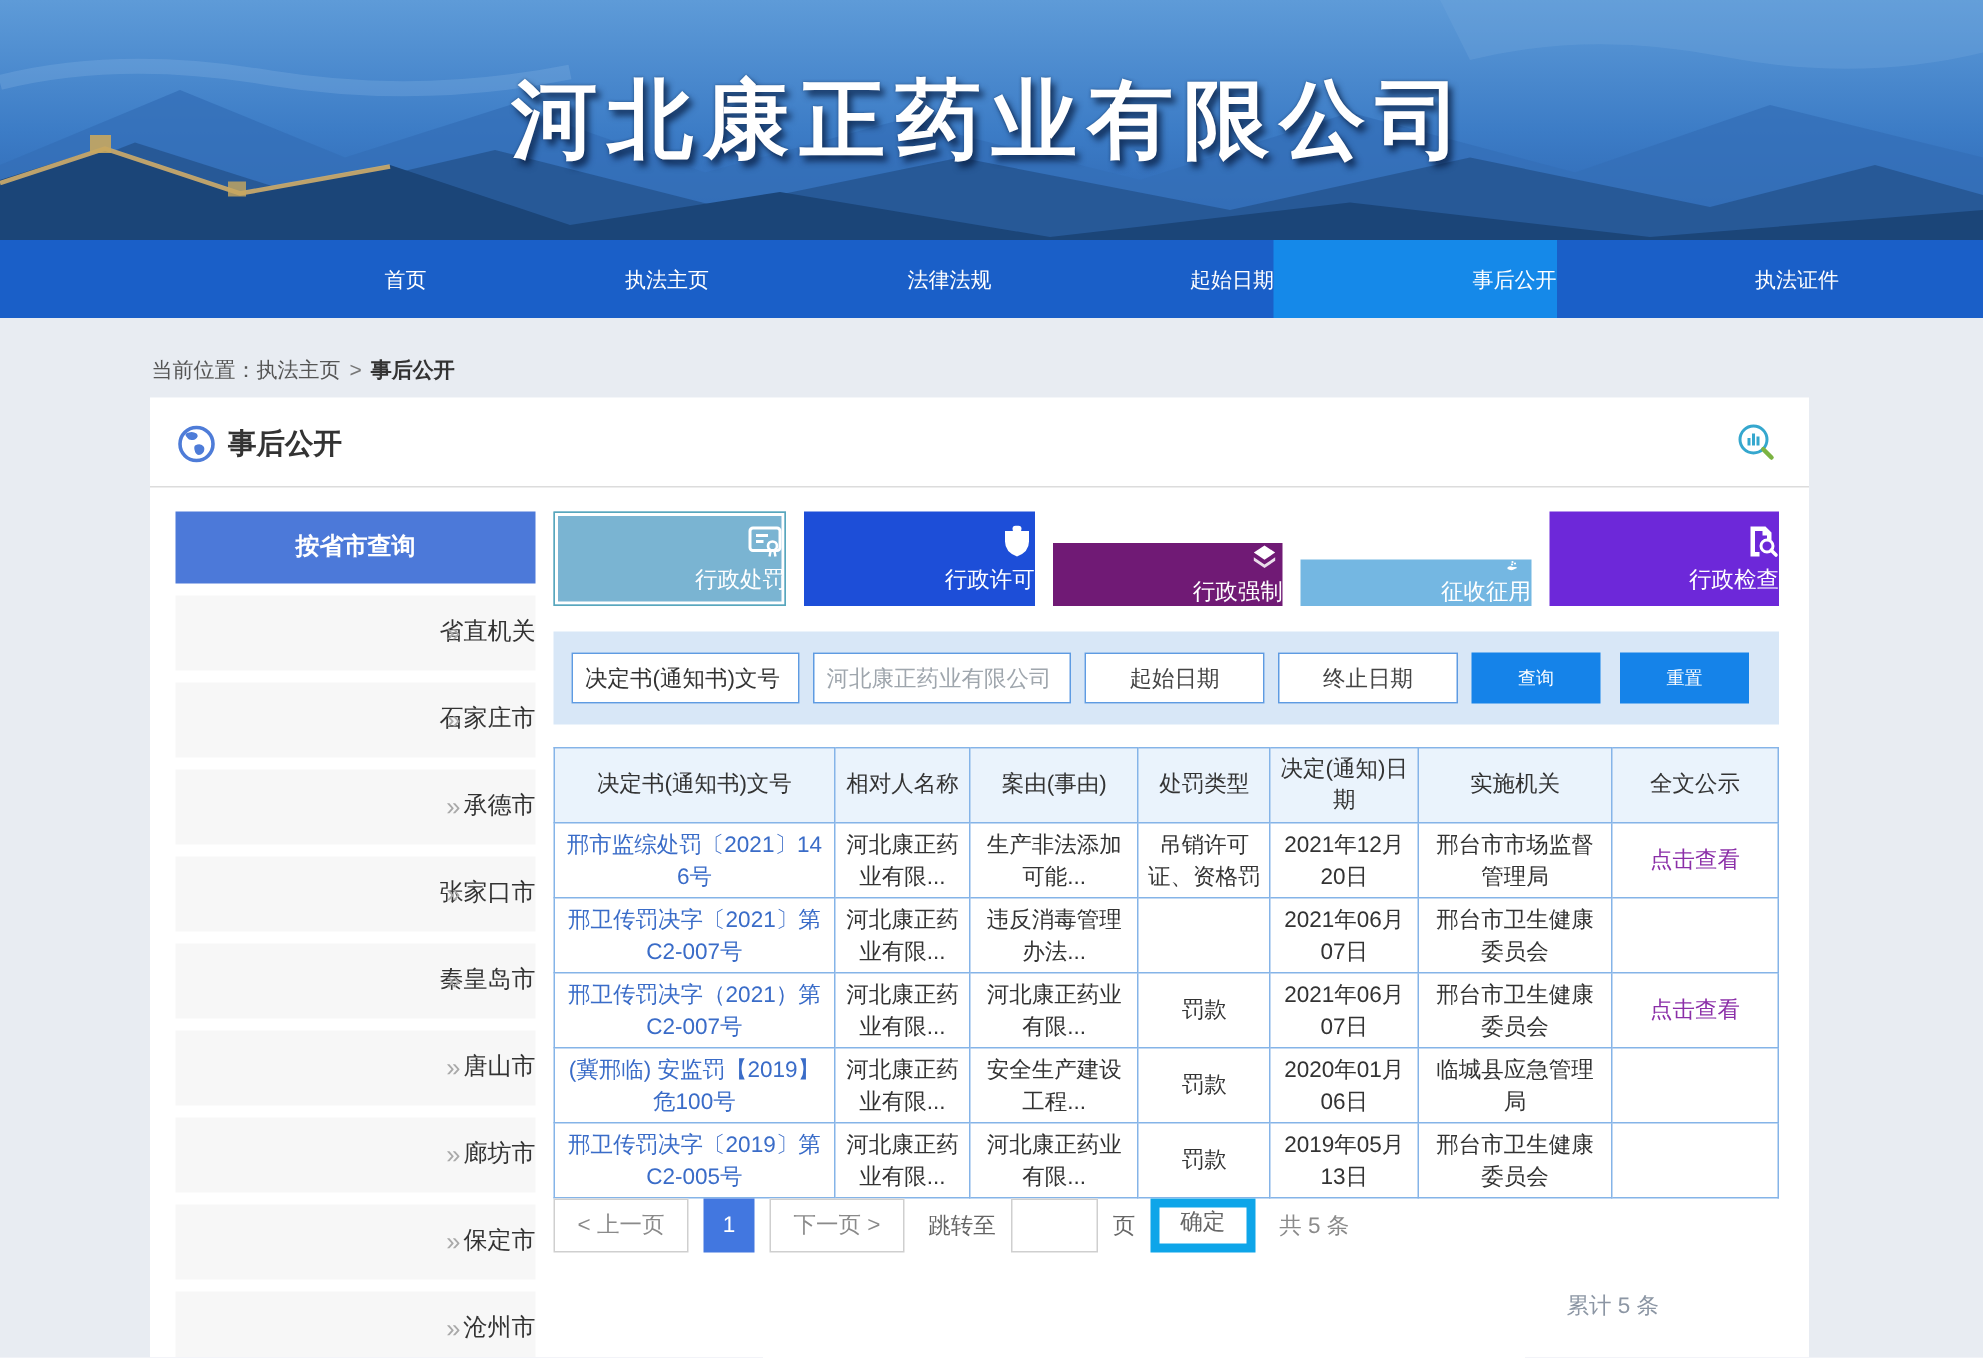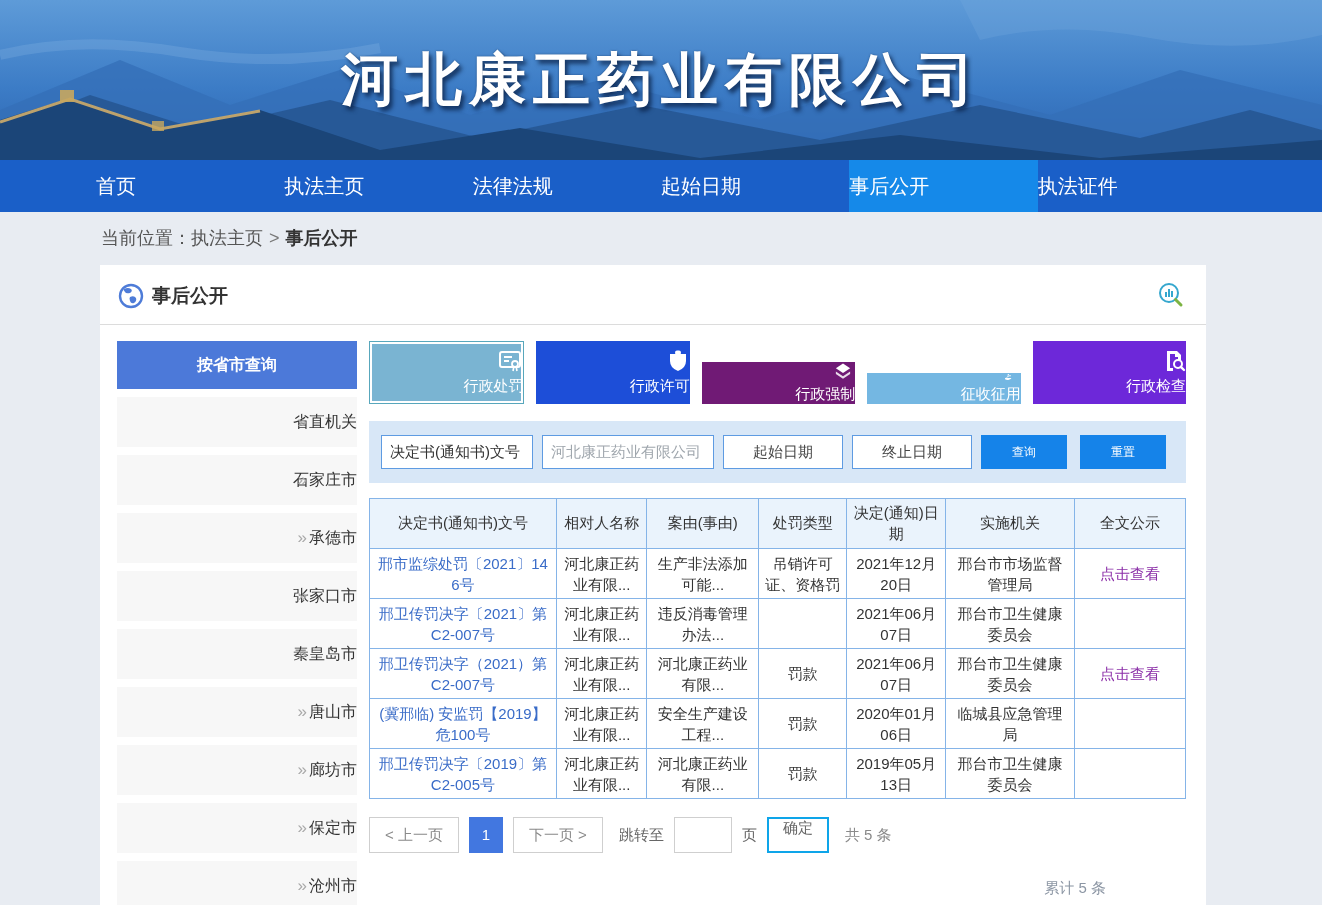--- a/index.html
+++ b/index.html
@@ -10,25 +10,25 @@
   .banner { position:relative; width:1322px; height:160px; overflow:hidden; }
   .banner svg.bg { position:absolute; inset:0; display:block; }
   .banner-title { position:absolute; width:100%; top:42px; text-align:center;
     font-family:"DejaVu Serif","Liberation Serif",serif; font-weight:bold;
     font-size:57px; letter-spacing:7px; color:#fff;
     text-shadow:3px 4px 4px rgba(8,30,66,.75), 0 0 2px rgba(8,30,66,.5); }
 
   
   .nav { width:1322px; height:52px; background:#1A5FC8; }
   .nav-inner { margin:0 96px; height:52px; display:flex; }
-  .nav-item { flex:1; text-align:left; line-height:52px; color:#fff; font-size:20px; cursor:pointer; }
+  .nav-item { flex:1; text-align:right; line-height:52px; color:#fff; font-size:14px; cursor:pointer; }
   .nav-item.active { background:#1589E9; }
 
   
-  .breadcrumb { height:64px; padding:14px 0 0 101px; font-size:18px; color:#555; }
+  .breadcrumb { height:64px; padding:26px 0 0 101px; font-size:14px; color:#555; }
   .breadcrumb a { color:#555; text-decoration:none; }
   .breadcrumb .sep { margin:0 6px; color:#777; }
   .breadcrumb .current { color:#333; font-weight:bold; }
 
   
   .panel { position:absolute; left:100px; top:265px; width:1106px; height:640px; background:#fff; overflow:hidden; }
   .panel-head { display:flex; align-items:center; padding:16px 20px 13px 18px; border-bottom:1px solid #DCDCDC; }
   .panel-title { font-size:19px; color:#333; font-weight:bold; margin-left:8px; }
   .head-spacer { flex:1; }
   .tool-icon { cursor:pointer; }
@@ -68,28 +68,28 @@
   .btn.reset { margin-left:4px; }
 
   table.records { margin-top:15px; width:100%; border-collapse:collapse; table-layout:fixed; }
   .records th { background:#EAF3FC; border:1px solid #85B4E8; height:50px; font-weight:normal;
     font-size:15px; color:#333; padding:2px 4px; line-height:1.35; }
   .records td { background:#fff; border:1px solid #85B4E8; height:50px; text-align:center;
     font-size:15px; color:#333; padding:3px 6px; line-height:1.4; word-break:break-all; }
   .records a.doc-link { color:#3A6CC8; text-decoration:none; cursor:pointer; }
   .records a.view-link { color:#8B2FA8; text-decoration:none; cursor:pointer; }
 
-  .pager { margin-top:18px; display:flex; align-items:center; gap:10px; font-size:15px; color:#666; }
+  .pager { display:flex; align-items:center; gap:10px; font-size:15px; color:#666; }
   .pg-btn { height:36px; line-height:34px; padding:0 15px; border:1px solid #CFCFCF; background:#fff;
     color:#8a8a8a; cursor:pointer; }
   .pg-cur { height:36px; width:34px; line-height:36px; text-align:center; background:#4277E0; color:#fff; }
   .pg-jump-label { margin-left:6px; color:#666; }
   .pg-input { width:58px; height:36px; border:1px solid #CFCFCF; background:#fff; outline:none;
     font-size:15px; padding:0 6px; }
-  .pg-confirm { height:36px; padding:0 14px; border:2px solid #0ea5e9; background:#fff; color:#666; cursor:pointer; }
+  .pg-confirm { height:36px; padding:0 14px; border:6px solid #0ea5e9; background:#fff; color:#666; cursor:pointer; }
   .pg-total { margin-left:6px; color:#8a8a8a; }
 
   .footer-total { margin-top:26px; text-align:right; padding-right:80px; font-size:15px; color:#8C96A4; }
 </style>
 </head>
 <body>
 
 <div class="stage">
 
   <div class="banner">

